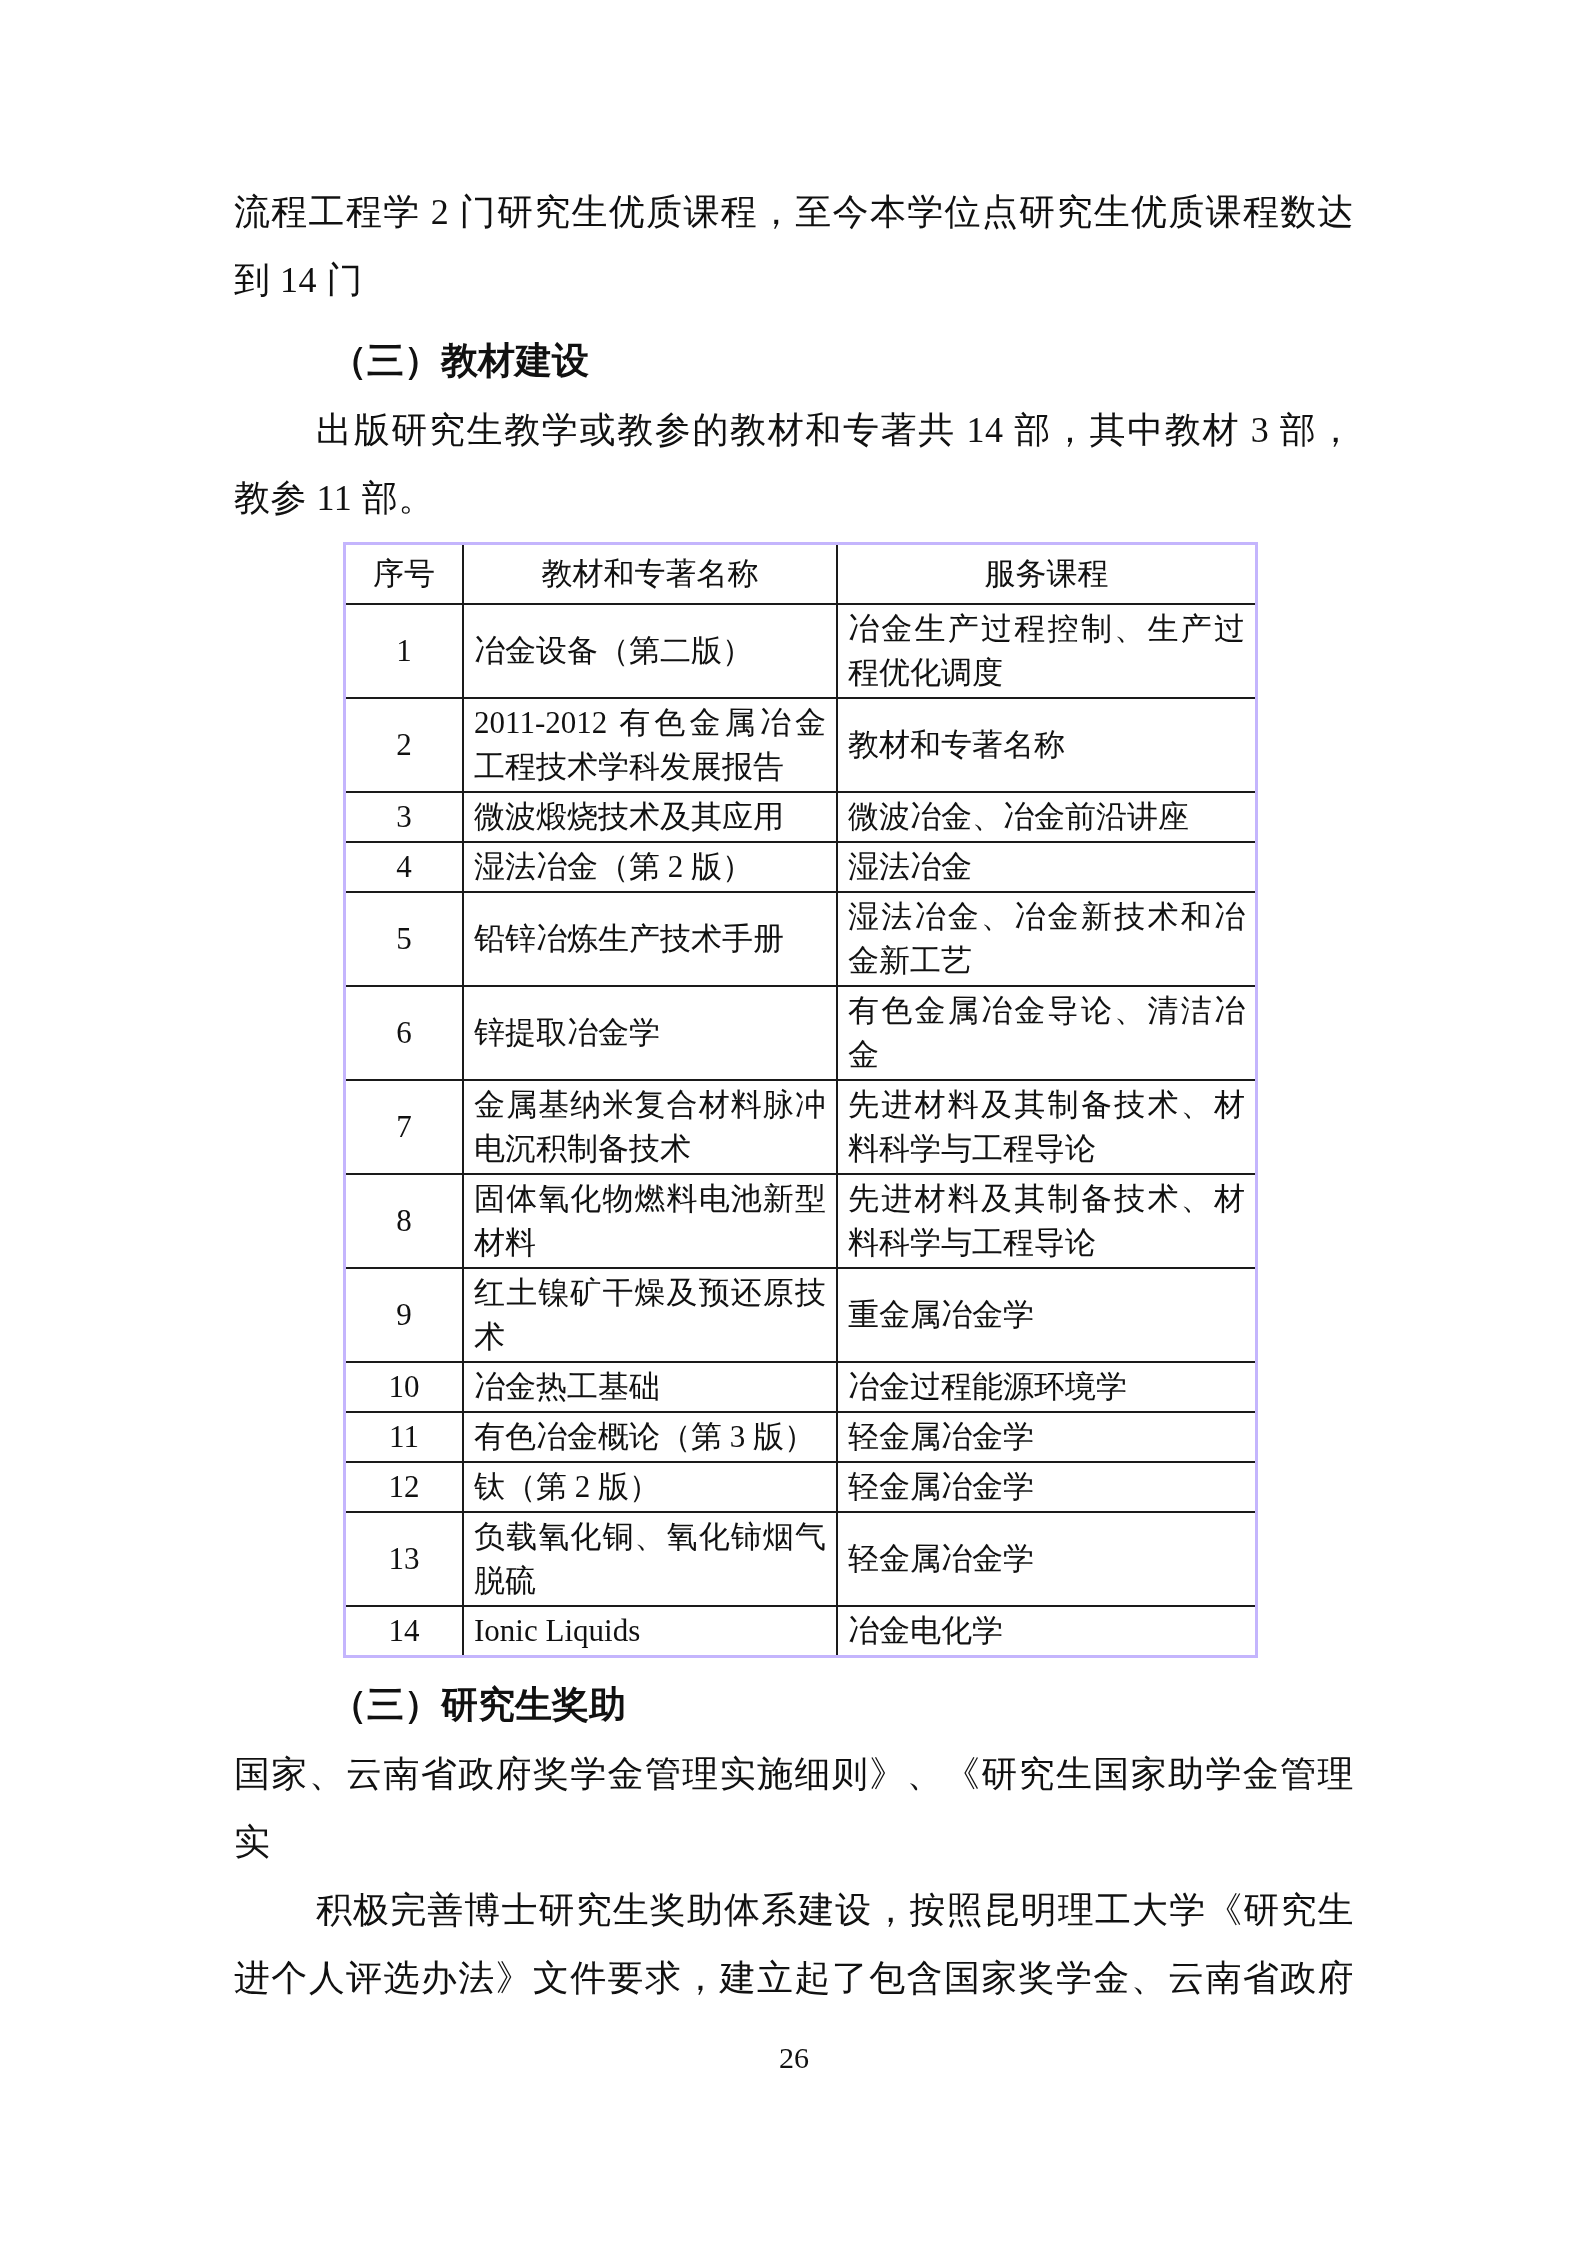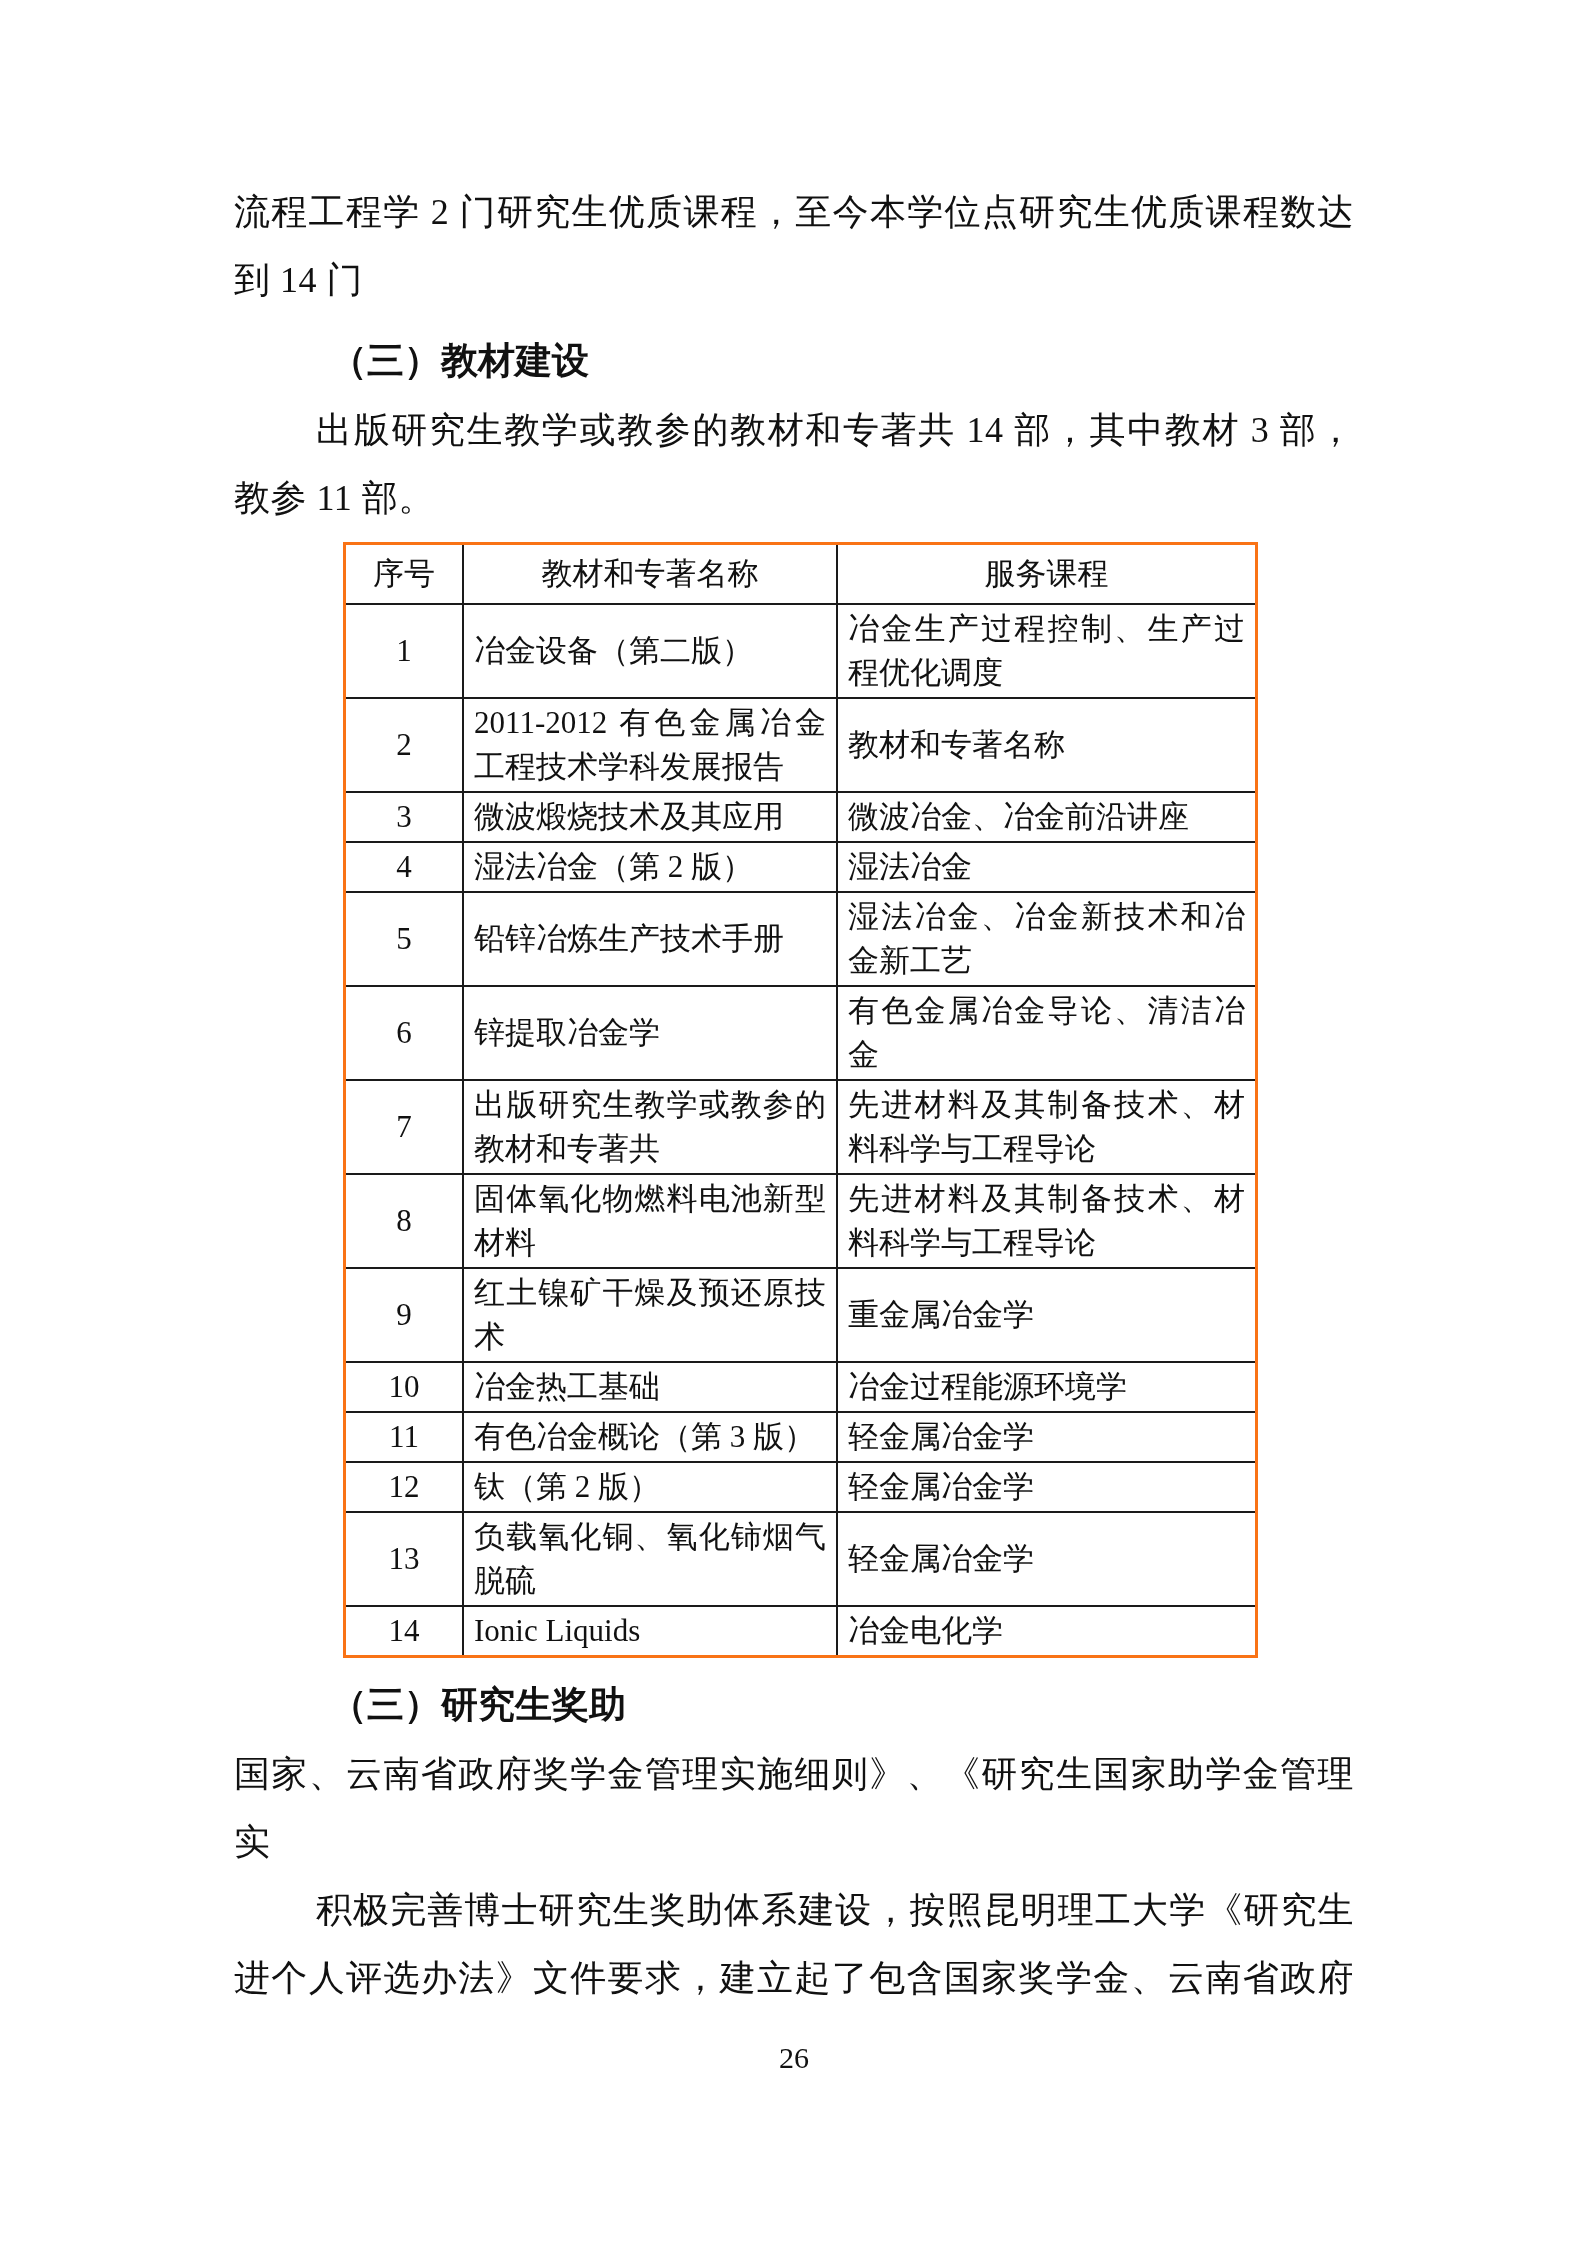--- a/index.html
+++ b/index.html
@@ -35,21 +35,21 @@
     line-height: 70px;
     font-weight: bold;
     padding-left: 96px;
     margin-top: 12px;
   }
   table.booktable {
     border-collapse: collapse;
     width: 915px;
     margin-left: 109px;
     margin-top: 10px;
-    border: 3px solid #f97316;
+    border: 3px solid #c4b5fd;
     font-size: 31px;
   }
   table.booktable th, table.booktable td {
     border: 2px solid #1a1a1a;
     padding: 2px 10px;
     line-height: 44px;
     font-weight: normal;
     vertical-align: middle;
   }
   table.booktable th { text-align: center; padding: 7px 10px; }
@@ -120,21 +120,21 @@
         <td class="c-title">铅锌冶炼生产技术手册</td>
         <td class="c-course">湿法冶金、冶金新技术和冶金新工艺</td>
       </tr>
       <tr>
         <td class="c-no">6</td>
         <td class="c-title">锌提取冶金学</td>
         <td class="c-course">有色金属冶金导论、清洁冶金</td>
       </tr>
       <tr>
         <td class="c-no">7</td>
-        <td class="c-title">出版研究生教学或教参的教材和专著共</td>
+        <td class="c-title">金属基纳米复合材料脉冲电沉积制备技术</td>
         <td class="c-course">先进材料及其制备技术、材料科学与工程导论</td>
       </tr>
       <tr>
         <td class="c-no">8</td>
         <td class="c-title">固体氧化物燃料电池新型材料</td>
         <td class="c-course">先进材料及其制备技术、材料科学与工程导论</td>
       </tr>
       <tr>
         <td class="c-no">9</td>
         <td class="c-title">红土镍矿干燥及预还原技术</td>

